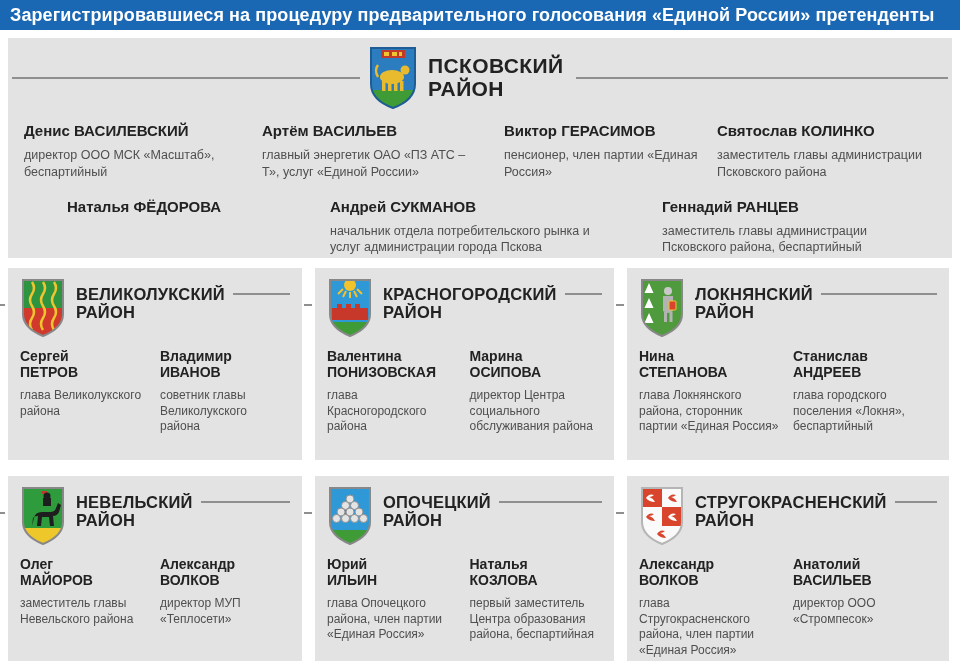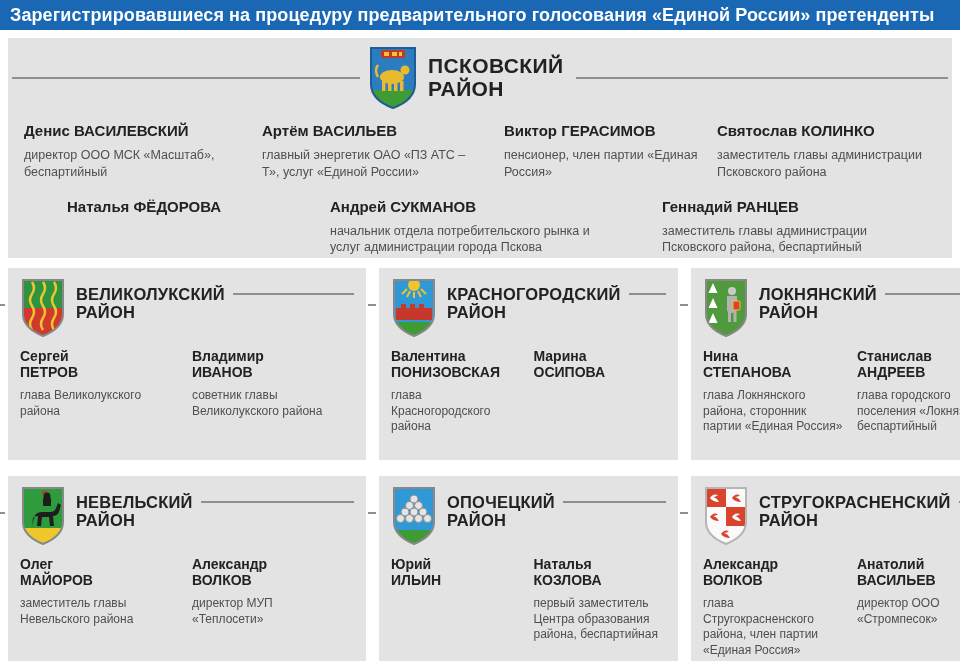--- a/index.html
+++ b/index.html
@@ -33,21 +33,21 @@
   .main-row1 .person:nth-child(4) .pdesc{max-width:235px}
   .main-row2 .person:nth-child(1) .pdesc{max-width:225px}
   .main-row2 .person:nth-child(2) .pdesc{max-width:272px}
   .main-row2 .person:nth-child(3) .pdesc{max-width:242px}
   .row{display:flex;gap:13px;margin:0 8px}
   .row2{margin-top:10px}
   .row3{margin-top:16px}
   .box{background:var(--panel-bg);position:relative;padding:10px 12px;flex:0 0 auto}
   .row2 .box{height:192px}
   .row3 .box{height:185px}
-  .w1{width:358px}.w2{width:299px}.w3{width:322px}
+  .w1{width:294px}.w2{width:299px}.w3{width:322px}
   .box::before{content:"";position:absolute;left:-11px;top:36px;width:8px;height:2px;background:var(--rule-color)}
   .box-head{display:flex;align-items:flex-start;gap:10px}
   .emblem{flex:0 0 auto;line-height:0}
   .box-titles{flex:1;padding-top:7px;min-width:0}
   .trow{display:flex;align-items:center}
   .btitle{font-size:16.5px;font-weight:bold;color:var(--name-color);line-height:1.12;letter-spacing:.2px;white-space:nowrap}
   .trow .hr{flex:1;margin-left:8px;min-width:8px}
   .box-people{display:grid;grid-template-columns:1fr 1fr;column-gap:10px;margin-top:10px}
   .box .pname{font-size:14px;margin-bottom:8px}
   .box .pdesc{font-size:12px;line-height:1.3;max-width:140px}
@@ -202,20 +202,21 @@
         <div class="btitle">РАЙОН</div>
       </div>
     </div>
     <div class="box-people">
       <div class="person">
         <div class="pname"><span>Валентина</span><br><span>ПОНИЗОВСКАЯ</span></div>
         <div class="pdesc">глава Красногородского района</div>
       </div>
       <div class="person">
         <div class="pname"><span>Марина</span><br><span>ОСИПОВА</span></div>
+        <div class="pdesc">директор Центра социального обслуживания района</div>
       </div>
     </div>
   </section>
 
   <section class="box w3">
     <div class="box-head">
       <span class="emblem">
         <svg width="46" height="60" viewBox="0 0 46 60">
           <defs>
               <clipPath id="cp3">
@@ -329,20 +330,21 @@
         <div class="trow">
             <span class="btitle">ОПОЧЕЦКИЙ</span>
             <span class="hr"></span>
           </div>
         <div class="btitle">РАЙОН</div>
       </div>
     </div>
     <div class="box-people">
       <div class="person">
         <div class="pname"><span>Юрий</span><br><span>ИЛЬИН</span></div>
+        <div class="pdesc">глава Опочецкого района, член партии «Единая Россия»</div>
       </div>
       <div class="person">
         <div class="pname"><span>Наталья</span><br><span>КОЗЛОВА</span></div>
         <div class="pdesc">первый заместитель Центра образования района, беспартийная</div>
       </div>
     </div>
   </section>
 
   <section class="box w3">
     <div class="box-head">

